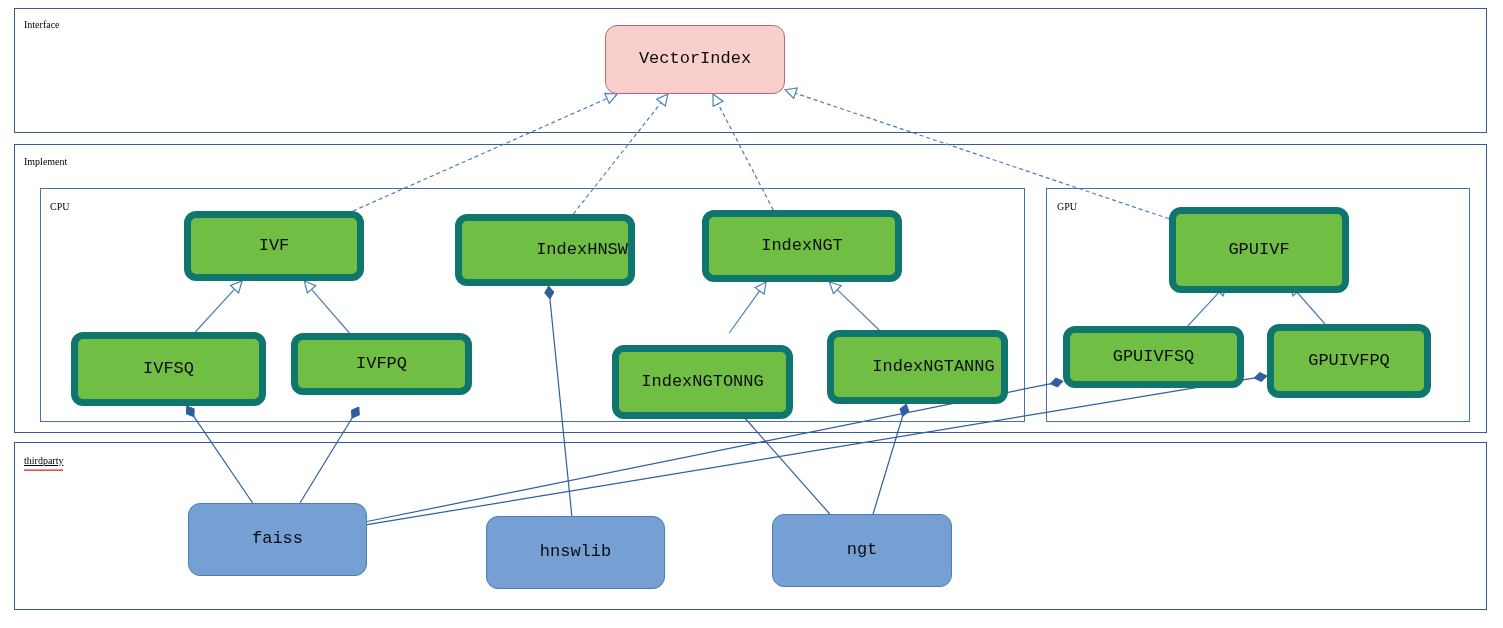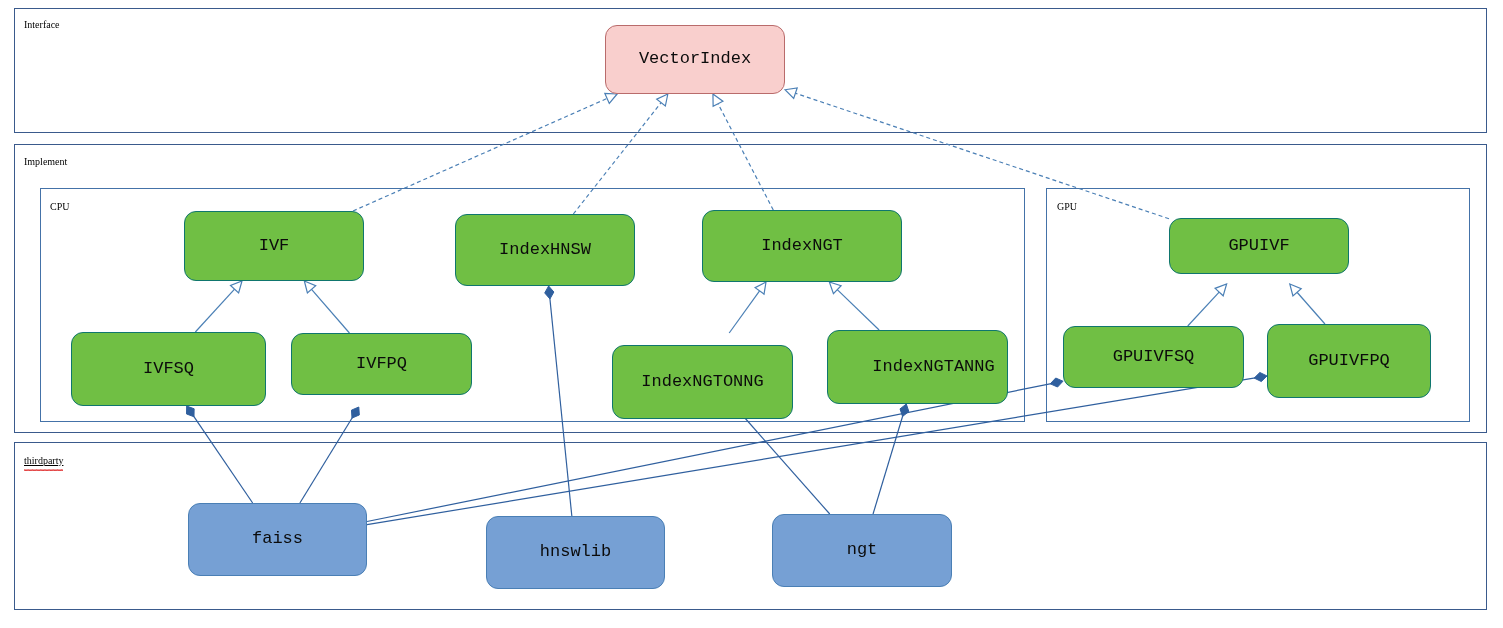--- a/index.html
+++ b/index.html
@@ -60,21 +60,21 @@
     text-align: center;
     line-height: 1.1;
     user-select: none;
   }
   .node.iface {
     background: #f9cfcd;
     border: 1px solid #b96b6b;
   }
   .node.impl {
     background: #70bf44;
-    border: 1px solid #0f766e;
+    border: 7px solid #0f766e;
   }
   .node.third {
     background: #76a0d4;
     border: 1px solid #4a7fb5;
   }
   
   #connector-layer {
     position: absolute;
     left: 0;
     top: 0;
@@ -166,39 +166,39 @@
       <polygon points="906.3092643051771,404 908.8305280557472,411.55335879593054 902.5457558826338,416.4433116312919 900.0244921320636,408.88995283536144" class="head-diamond"></polygon>
     </svg>
 
   <div id="nodes-layer">
       <div class="node iface" style="left: 605px; top: 25px; width: 180px; height: 69px;">
         <span>VectorIndex</span>
       </div>
       <div class="node impl" style="left: 184px; top: 211px; width: 180px; height: 70px;">
         <span>IVF</span>
       </div>
-      <div class="node impl" style="left: 455px; top: 214px; width: 180px; height: 72px;">
+      <div class="node impl" style="left: 455px; top: 214px; width: 180px; height: 72px; justify-content: flex-end;">
         <span>IndexHNSW</span>
       </div>
       <div class="node impl" style="left: 702px; top: 210px; width: 200px; height: 72px;">
         <span>IndexNGT</span>
       </div>
       <div class="node impl" style="left: 71px; top: 332px; width: 195px; height: 74px;">
         <span>IVFSQ</span>
       </div>
       <div class="node impl" style="left: 291px; top: 333px; width: 181px; height: 62px;">
         <span>IVFPQ</span>
       </div>
       <div class="node impl" style="left: 612px; top: 345px; width: 181px; height: 74px; text-align: right;">
         <span>IndexNGTONNG</span>
       </div>
       <div class="node impl" style="left: 827px; top: 330px; width: 181px; height: 74px; padding-left: 32px;">
         <span>IndexNGTANNG</span>
       </div>
-      <div class="node impl" style="left: 1169px; top: 218px; width: 180px; height: 56px;">
+      <div class="node impl" style="left: 1169px; top: 207px; width: 180px; height: 86px;">
         <span>GPUIVF</span>
       </div>
       <div class="node impl" style="left: 1063px; top: 326px; width: 181px; height: 62px;">
         <span>GPUIVFSQ</span>
       </div>
       <div class="node impl" style="left: 1267px; top: 324px; width: 164px; height: 74px;">
         <span>GPUIVFPQ</span>
       </div>
       <div class="node third" style="left: 188px; top: 503px; width: 179px; height: 73px;">
         <span>faiss</span>

